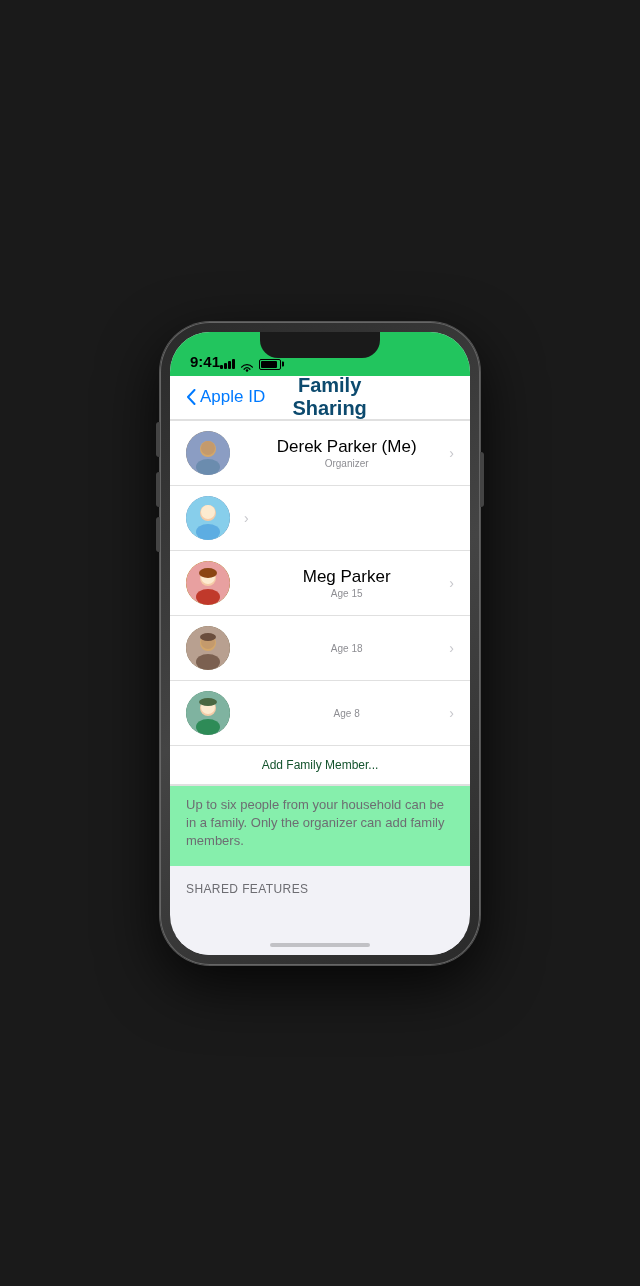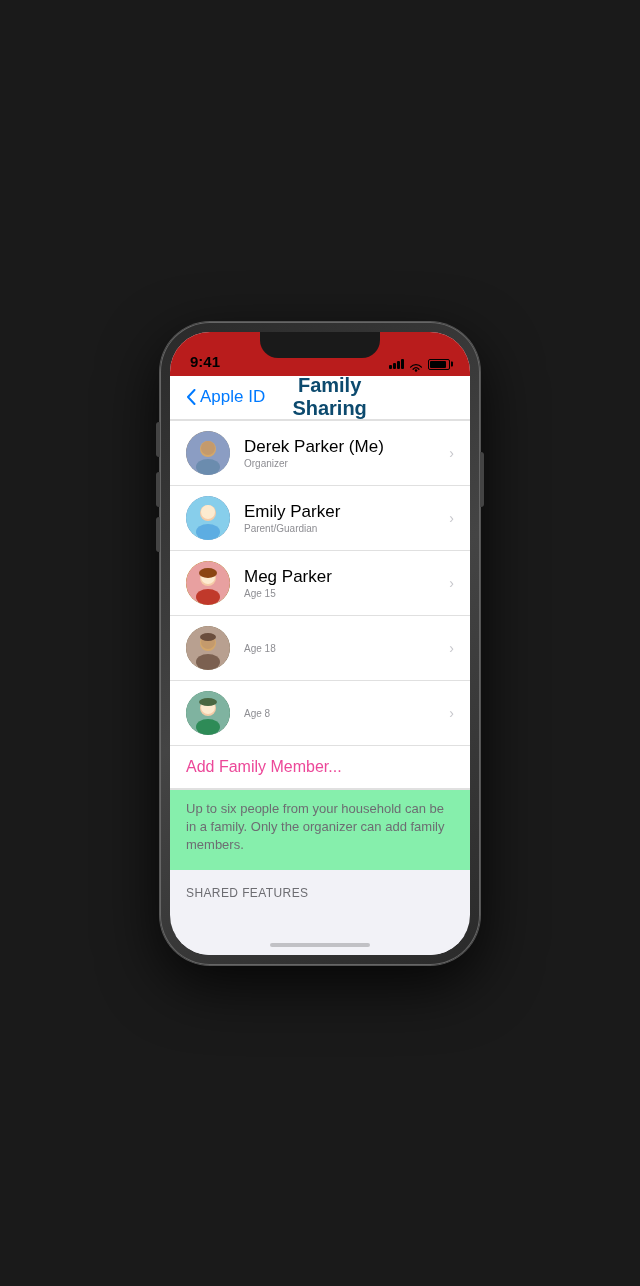--- a/index.html
+++ b/index.html
@@ -68,25 +68,24 @@
       width: 120px;
       height: 26px;
       background: #1a1a1a;
       border-radius: 0 0 18px 18px;
       z-index: 100;
     }
 
     
     .status-bar {
       height: 44px;
-      background: #b91c1c;
+      background: #22c55e;
       display: flex;
       align-items: flex-end;
       padding: 0 20px 6px;
-      justify-content: space-between;
       position: relative;
       z-index: 99;
       flex-shrink: 0;
     }
 
     .status-time {
       font-size: 15px;
       font-weight: 600;
       color: #000;
     }
@@ -201,20 +200,21 @@
       text-transform: uppercase;
       letter-spacing: 0.4px;
       background: #f2f2f7;
     }
 
     
     .list-group {
       background: white;
       border-top: 1px solid #e0e0e0;
       border-bottom: 1px solid #e0e0e0;
+      text-align: center;
     }
 
     .list-item {
       display: flex;
       align-items: center;
       padding: 10px 16px;
       background: white;
       border-bottom: 1px solid #e0e0e0;
       cursor: pointer;
       min-height: 60px;
@@ -282,22 +282,22 @@
       color: #c7c7cc;
       font-size: 14px;
       flex-shrink: 0;
     }
 
     
     .add-member {
       background: white;
       border-bottom: 1px solid #e0e0e0;
       padding: 12px 16px;
-      color: #ec4899;
-      font-size: 16px;
+      color: #14532d;
+      font-size: 12px;
       cursor: pointer;
     }
 
     
     .footer-note {
       padding: 10px 16px 16px;
       font-size: 13px;
       color: #6d6d72;
       background: #86efac;
       line-height: 1.4;
@@ -385,24 +385,20 @@
 
         <div class="list-item">
           <div class="avatar avatar-emily">
             <svg width="44" height="44" viewBox="0 0 44 44">
               <circle cx="22" cy="22" r="22" fill="#87CEEB"></circle>
               <circle cx="22" cy="17" r="8" fill="#F5CBA7"></circle>
               <ellipse cx="22" cy="36" rx="12" ry="8" fill="#5DADE2"></ellipse>
               <circle cx="22" cy="16" r="7" fill="#FDEBD0"></circle>
             </svg>
           </div>
-          <div class="item-info">
-            <div class="item-name">Emily Parker</div>
-            <div class="item-sub">Parent/Guardian</div>
-          </div>
           <span class="chevron">›</span>
         </div>
 
         <div class="list-item">
           <div class="avatar avatar-meg">
             <svg width="44" height="44" viewBox="0 0 44 44">
               <circle cx="22" cy="22" r="22" fill="#E8A0A0"></circle>
               <circle cx="22" cy="17" r="8" fill="#F5CBA7"></circle>
               <ellipse cx="22" cy="36" rx="12" ry="8" fill="#C0392B"></ellipse>
               <circle cx="22" cy="16" r="7" fill="#FDEBD0"></circle>

